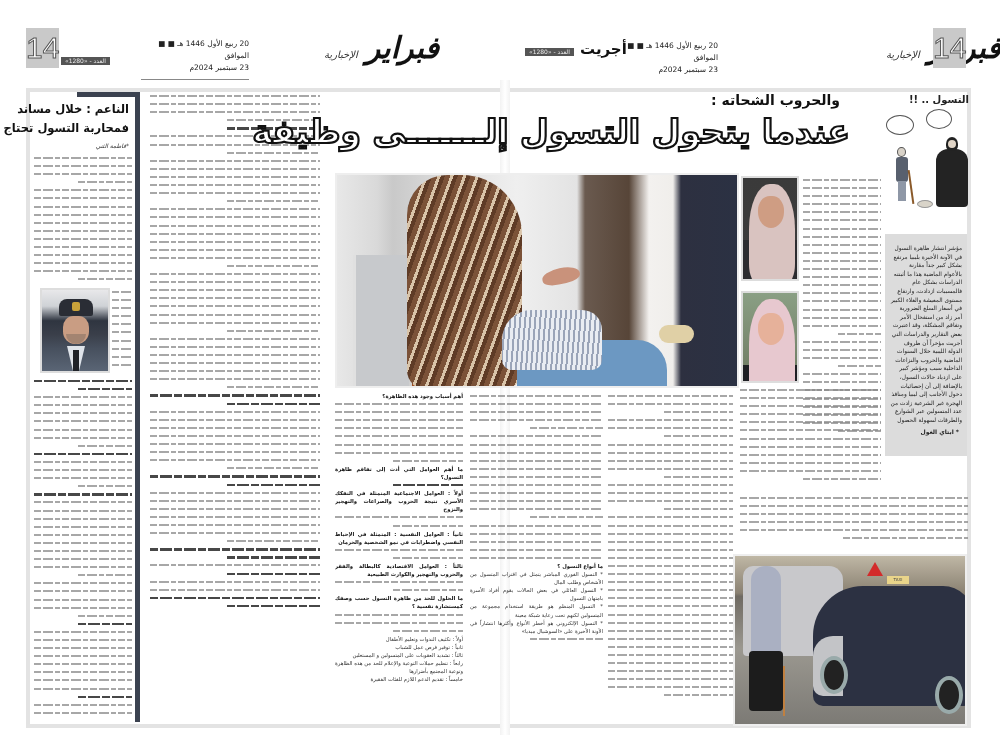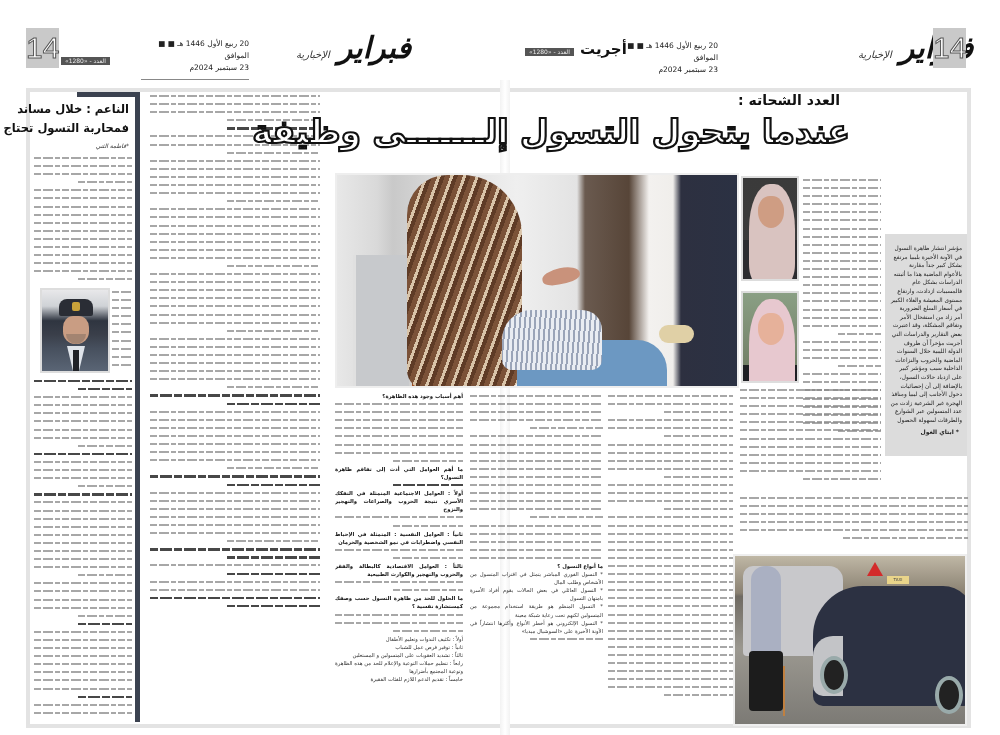--- a/index.html
+++ b/index.html
@@ -26,21 +26,21 @@
     position: absolute; background: #555; color: #eee; font-size: 6px; line-height: 8px;
     padding: 0 4px; white-space: nowrap; direction: rtl;
   }
   .hdr-left .issue-box { left: 35px; top: 29px; }
   .hdr-right .issue-box { left: 25px; top: 20px; }
 
   .date-block { position: absolute; font-size: 7.5px; line-height: 12px; direction: rtl; text-align: right; color: #222; }
   .hdr-left .date-block { left: 115px; top: 10px; width: 108px; border-bottom: 1px solid #888; padding-bottom: 5px; }
   .hdr-right .date-block { left: 118px; top: 12px; width: 100px; }
 
-  .logo { position: absolute; direction: rtl; white-space: nowrap; }
+  .logo { position: absolute; direction: rtl; white-space: nowrap; margin-left: 28px; }
   .hdr-left .logo { left: 270px; top: 2px; }
   .hdr-right .logo { left: 358px; top: 2px; }
   .logo-main { font-family: "DejaVu Serif", serif; font-size: 30px; font-weight: 700; color: #111; font-style: italic; letter-spacing: -1px; }
   .logo-sub { font-family: "DejaVu Serif", serif; font-size: 10px; color: #333; font-style: italic; margin-right: 3px; }
 
   .section-name { position: absolute; left: 80px; top: 12px; font-size: 15px; font-weight: 700; direction: rtl; color: #111; }
 
   
   .page-frame { position: absolute; top: 88px; height: 640px; border: 4px solid #e3e3e3; background: #fff; }
   .frame-left { left: 26px; width: 480px; }
@@ -341,23 +341,40 @@
     <div class="line-sim bold"></div>
       <div class="line-sim bold short"></div>
     <div class="line-sim"></div>
       <div class="line-sim bold short"></div>
     <div class="line-sim"></div>
       <div class="line-sim"></div>
       <div class="line-sim bold"></div>
       <div class="line-sim bold short"></div>
   </div>
 
-  <div class="kicker">العدد الشحاته :</div>
+  <div class="kicker">والحروب الشحاته :</div>
   <div class="headline">عندما يتحول التسول إلـــــــى وظيفة</div>
 
+  <div class="cartoon">
+    <div class="cartoon-title">التسول .. !!</div>
+    <div class="bubble b1"></div>
+    <div class="bubble b2"></div>
+    <div class="old-man">
+      <div class="head"></div>
+        <div class="body"></div>
+        <div class="legs"></div>
+    </div>
+    <div class="cane"></div>
+    <div class="woman">
+      <div class="robe"></div>
+        <div class="head"></div>
+        <div class="face"></div>
+    </div>
+    <div class="sack"></div>
+  </div>
 
   <div class="grey-box">
     <div style="height:180px; overflow:hidden;">مؤشر انتشار ظاهرة التسول في الآونة الأخيرة بليبيا مرتفع بشكل كبير جداً مقارنة بالأعوام الماضية هذا ما أثبتته الدراسات بشكل عام فالمسببات ازدادت، وارتفاع مستوى المعيشة والغلاء الكبير في أسعار السلع الضرورية أمر زاد من استفحال الأمر وتفاقم المشكلة، وقد اعتبرت بعض التقارير والدراسات التي أجريت مؤخراً أن ظروف الدولة الليبية خلال السنوات الماضية والحروب والنزاعات الداخلية سبب ومؤشر كبير على ازدياد حالات التسول، بالإضافة إلى أن إحصائيات دخول الأجانب إلى ليبيا ومنافذ الهجرة غير الشرعية زادت من عدد المتسولين عبر الشوارع والطرقات لسهولة الحصول على المال .</div>
     <div class="sig">* ابتاي الغول</div>
   </div>
 
   <div class="main-photo">
     <div class="mp-pillar"></div>
     <div class="mp-orange"></div>
     <div class="mp-blue"></div>

